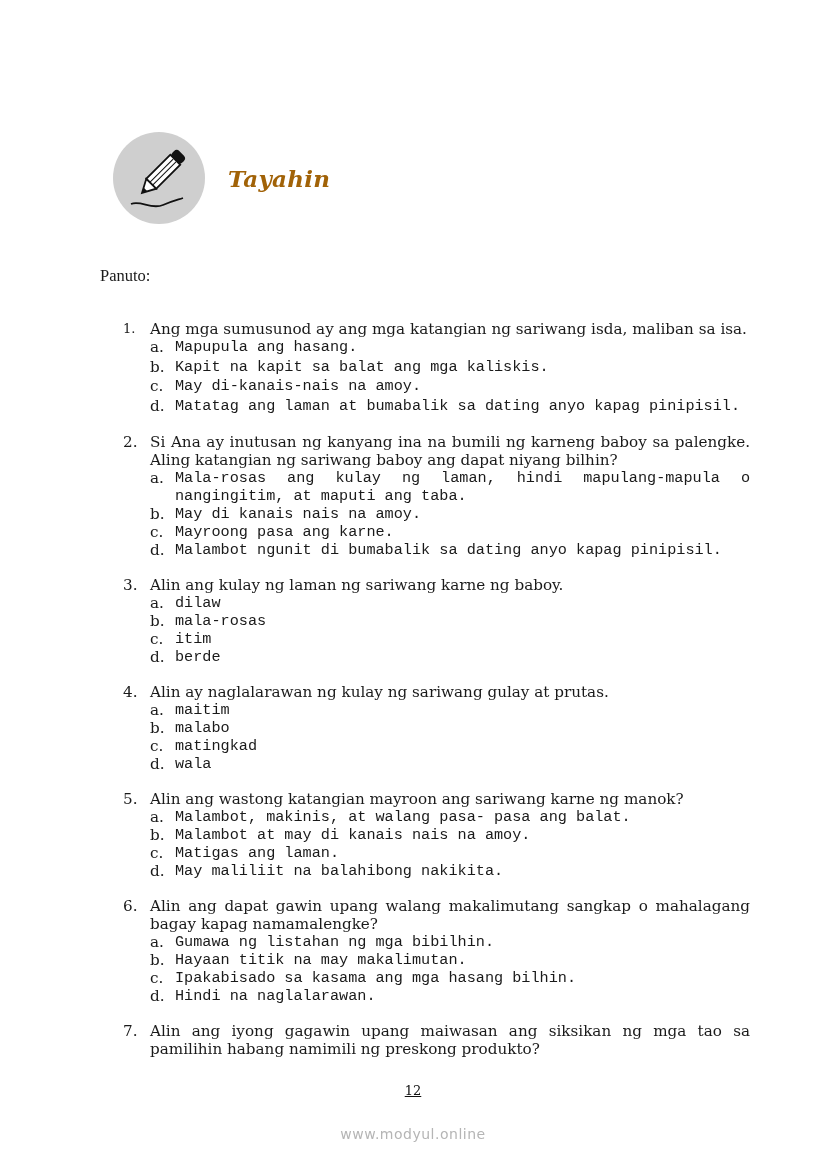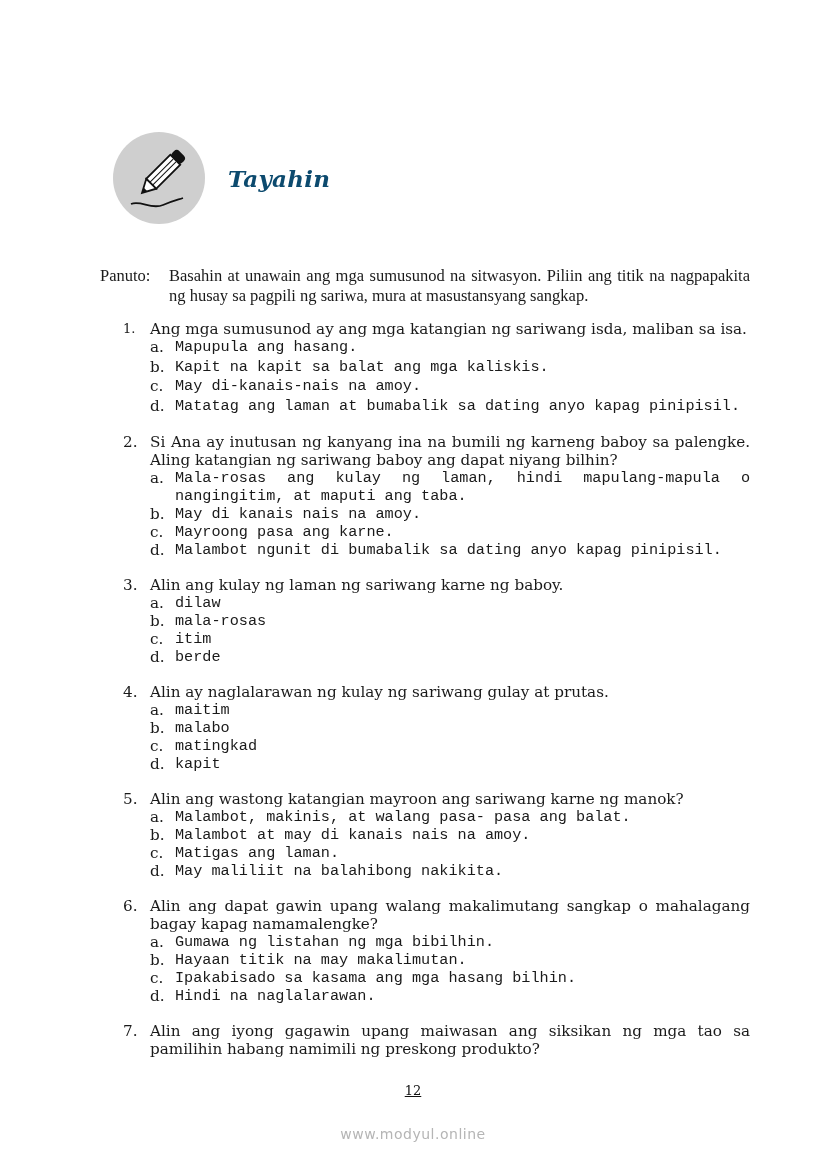--- a/index.html
+++ b/index.html
@@ -8,21 +8,21 @@
     font-family: "DejaVu Serif", "Liberation Serif", serif; color: #1a1a1a;
     overflow: hidden;
   }
   .header { position: absolute; left: 113px; top: 132px; height: 92px; display: flex; align-items: center; }
   .icon-circle {
     width: 92px; height: 92px; border-radius: 50%; background: #cfcfcf;
     display: flex; align-items: center; justify-content: center;
   }
   .title {
     margin-left: 23px; font-family: "DejaVu Serif", serif; font-weight: bold; font-style: italic;
-    font-size: 23px; color: #0c4a6e; letter-spacing: 0.3px;
+    font-size: 23px; color: #a16207; letter-spacing: 0.3px;
   }
   .instructions {
     position: absolute; left: 100px; top: 266px; width: 650px;
     font-family: "Liberation Serif", serif; font-size: 16.5px; line-height: 20px;
     display: flex;
   }
   .instructions .label { font-family: "Liberation Serif", serif; font-weight: normal; width: 69px; flex-shrink: 0; }
   .instructions .text { text-align: justify; text-align-last: left; }
 
   .questions { position: absolute; left: 123px; top: 320px; width: 627px; }
@@ -61,21 +61,20 @@
         <polygon points="37.5,57 42.5,57 40,62" fill="#111"></polygon>
       </g>
       <path d="M12 66 C 22 62, 32 72, 44 67 S 58 62, 64 60" fill="none" stroke="#111" stroke-width="1.8"></path>
     </svg>
   </div>
   <div class="title">Tayahin</div>
 </div>
 
 <div class="instructions">
   <div class="label">Panuto:</div>
-  <div class="text">Basahin at unawain ang mga sumusunod na sitwasyon. Piliin ang titik na nagpapakita ng husay sa pagpili ng sariwa, mura at masustansyang sangkap.</div>
 </div>
 
 <div class="questions">
 
   <div class="q q1">
     <div class="q-stem">
       <span class="q-num">1.</span>
       <span class="q-text">Ang mga sumusunod ay ang mga katangian ng sariwang isda, maliban sa isa.</span>
     </div>
     <div class="opts">
@@ -161,21 +160,21 @@
       <div class="opt">
           <span class="opt-letter">b.</span>
           <span class="opt-text">malabo</span>
         </div>
       <div class="opt">
           <span class="opt-letter">c.</span>
           <span class="opt-text">matingkad</span>
         </div>
       <div class="opt">
           <span class="opt-letter">d.</span>
-          <span class="opt-text">kapit</span>
+          <span class="opt-text">wala</span>
         </div>
     </div>
   </div>
 
   <div class="q">
     <div class="q-stem">
       <span class="q-num">5.</span>
       <span class="q-text">Alin ang wastong katangian mayroon ang sariwang karne ng manok?</span>
     </div>
     <div class="opts">

